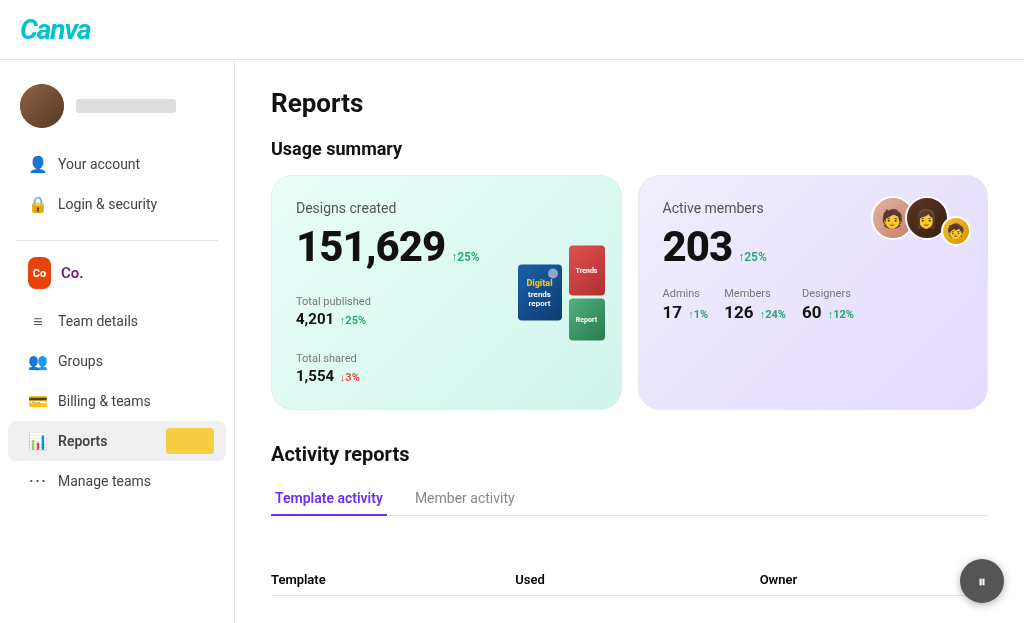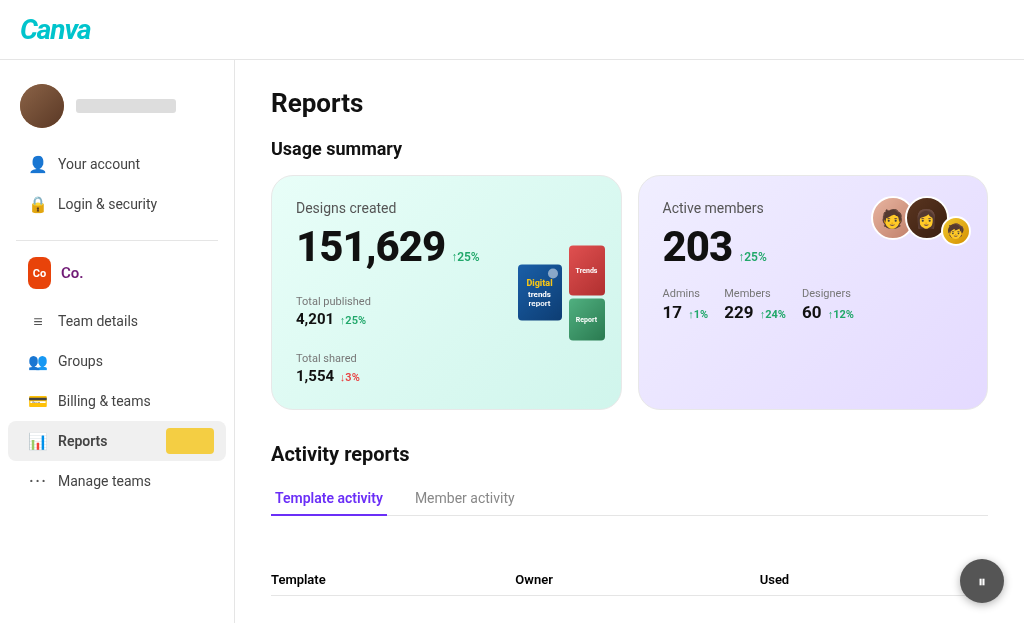--- a/index.html
+++ b/index.html
@@ -219,21 +219,21 @@
           <div class="member-stat">
             <span class="member-stat-label">Admins</span>
             <span class="member-stat-value">
               <span>17</span>
               <span class="member-stat-change" style="color:#22a86b;font-size:11px;">↑1%</span>
             </span>
           </div>
           <div class="member-stat">
             <span class="member-stat-label">Members</span>
             <span class="member-stat-value">
-              <span>229</span>
+              <span>126</span>
               <span class="member-stat-change" style="color:#22a86b;font-size:11px;">↑24%</span>
             </span>
           </div>
           <div class="member-stat">
             <span class="member-stat-label">Designers</span>
             <span class="member-stat-value">
               <span>60</span>
               <span class="member-stat-change" style="color:#22a86b;font-size:11px;">↑12%</span>
             </span>
           </div>
@@ -243,22 +243,22 @@
 
     <h2 class="activity-title">Activity reports</h2>
 
     <div class="tabs">
       <div class="tab active">Template activity</div>
       <div class="tab">Member activity</div>
     </div>
 
     <div class="table-header">
       <span class="th">Template</span>
+      <span class="th">Used</span>
       <span class="th">Owner</span>
-      <span class="th">Used</span>
     </div>
 
   </div>
 </div>
 
 <div class="pause-btn">
   <span>⏸</span>
 </div>
 
 </body></html>

